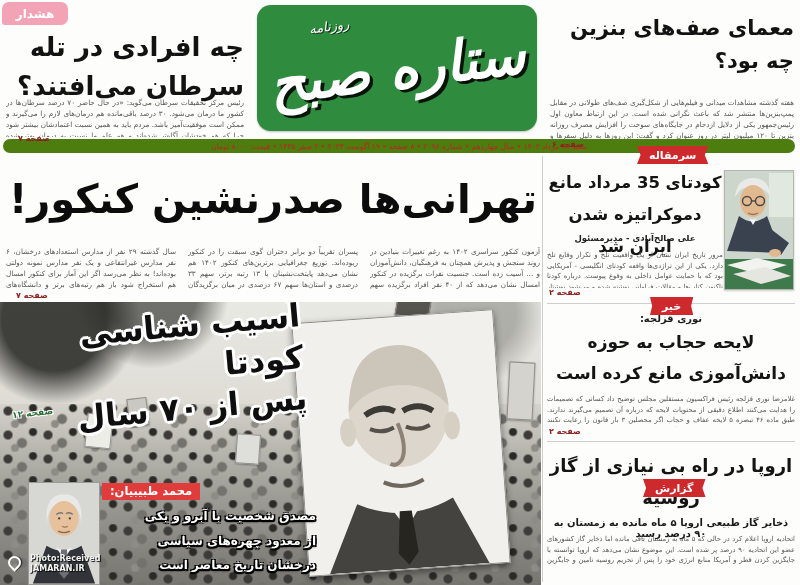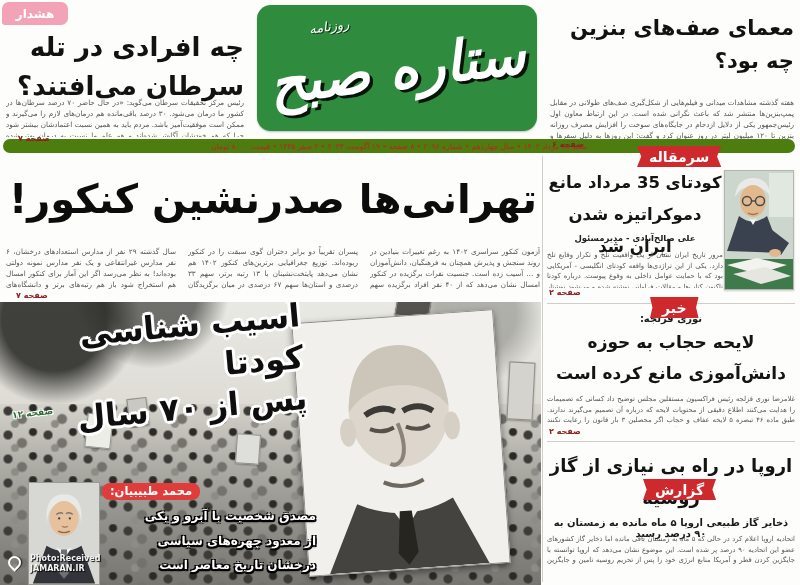--- a/index.html
+++ b/index.html
@@ -43,21 +43,21 @@
     border-radius:7px 7px 7px 3px; display:flex; align-items:center; justify-content:center;
     color:#fff; font-size:12px; font-weight:700;
   }
   .bubble::after {
     content:""; position:absolute; bottom:-7px; right:10px;
     border:7px solid transparent; border-top-color:#f2a3b6; border-left-width:3px;
   }
 
   
   .ribbon {
-    background:#ce2a2d; color:#fff; font-size:14px; font-weight:700;
+    background:#ce2a2d; color:#fff; font-size:11px; font-weight:700;
     padding:2.5px 12px; clip-path:polygon(0 0,100% 0,95% 50%,100% 100%,0 100%,5% 50%);
     white-space:nowrap; z-index:5;
   }
   .hdiv { background:#cfcfc9; height:1px; }
   .vdiv { background:#cfcfc9; width:1px; }
 
   
   .lead-hl {
     left:6px; top:156px; width:534px; height:86px; display:flex;
     align-items:center; justify-content:center;
@@ -98,21 +98,21 @@
   .feature-title .l { font-size:32px;
     text-shadow:-2px -2px 0 #fff,2px -2px 0 #fff,-2px 2px 0 #fff,2px 2px 0 #fff,0 3px 0 #fff,3px 0 0 #fff,-3px 0 0 #fff,0 -3px 0 #fff; }
   .feature-pageref {
     position:absolute; left:12px; top:106px; transform:rotate(-6deg);
     font-size:9px; font-weight:700; color:#2a6b33;
     text-shadow:-1px -1px 0 #fff,1px -1px 0 #fff,-1px 1px 0 #fff,1px 1px 0 #fff;
   }
   .tabibian { position:absolute; left:28px; top:180px; width:72px; height:103px; border:1px solid #9a9a94; background:#d7d7d3; }
   .cap-label {
     position:absolute; left:102px; top:181px; background:#e03c3c; color:#fff;
-    font-size:11.5px; font-weight:700; padding:1px 8px 2px; border-radius:8px;
+    font-size:11.5px; font-weight:700; padding:1px 8px 2px; border-radius:0;
   }
   .cap-lines { position:absolute; left:96px; top:202px; width:220px; text-align:right; }
   .cap-lines div {
     font-size:12px; font-weight:700; color:#fff; line-height:24.5px; white-space:nowrap;
     text-shadow:-1.5px -1.5px 0 #000,1.5px -1.5px 0 #000,-1.5px 1.5px 0 #000,1.5px 1.5px 0 #000,0 2px 2px #000;
   }
   .watermark { position:absolute; left:30px; top:252px; color:#f4f4f2; font-size:8px; font-weight:700;
     line-height:1.3; text-shadow:1px 1px 1px #000; direction:ltr; text-align:left; }
   .jlogo { position:absolute; left:8px; top:254px; width:13px; height:13px;
     border:2px solid #fff; border-radius:50% 50% 50% 0; transform:rotate(-45deg);

